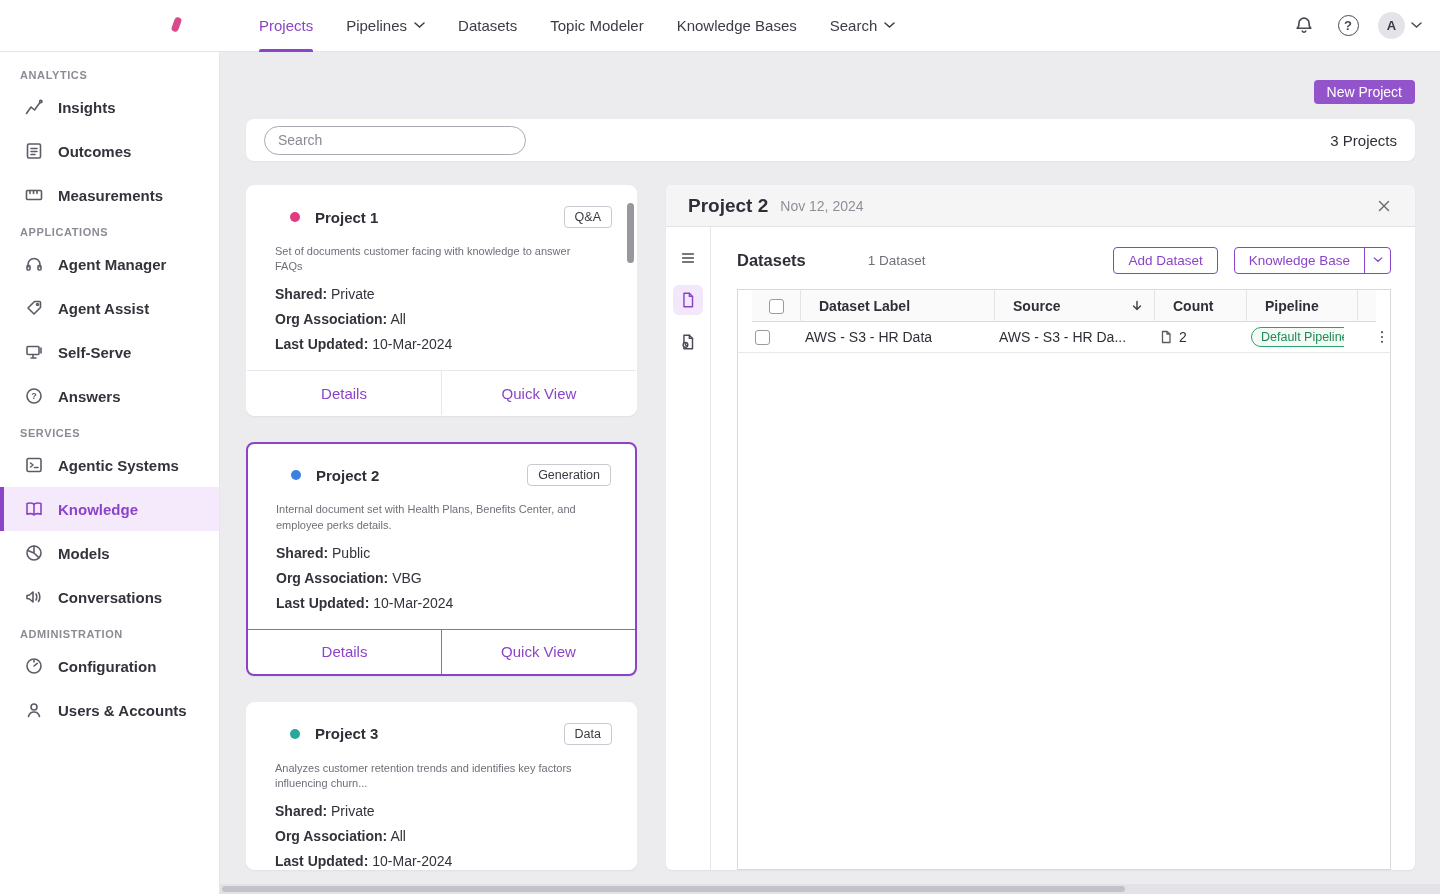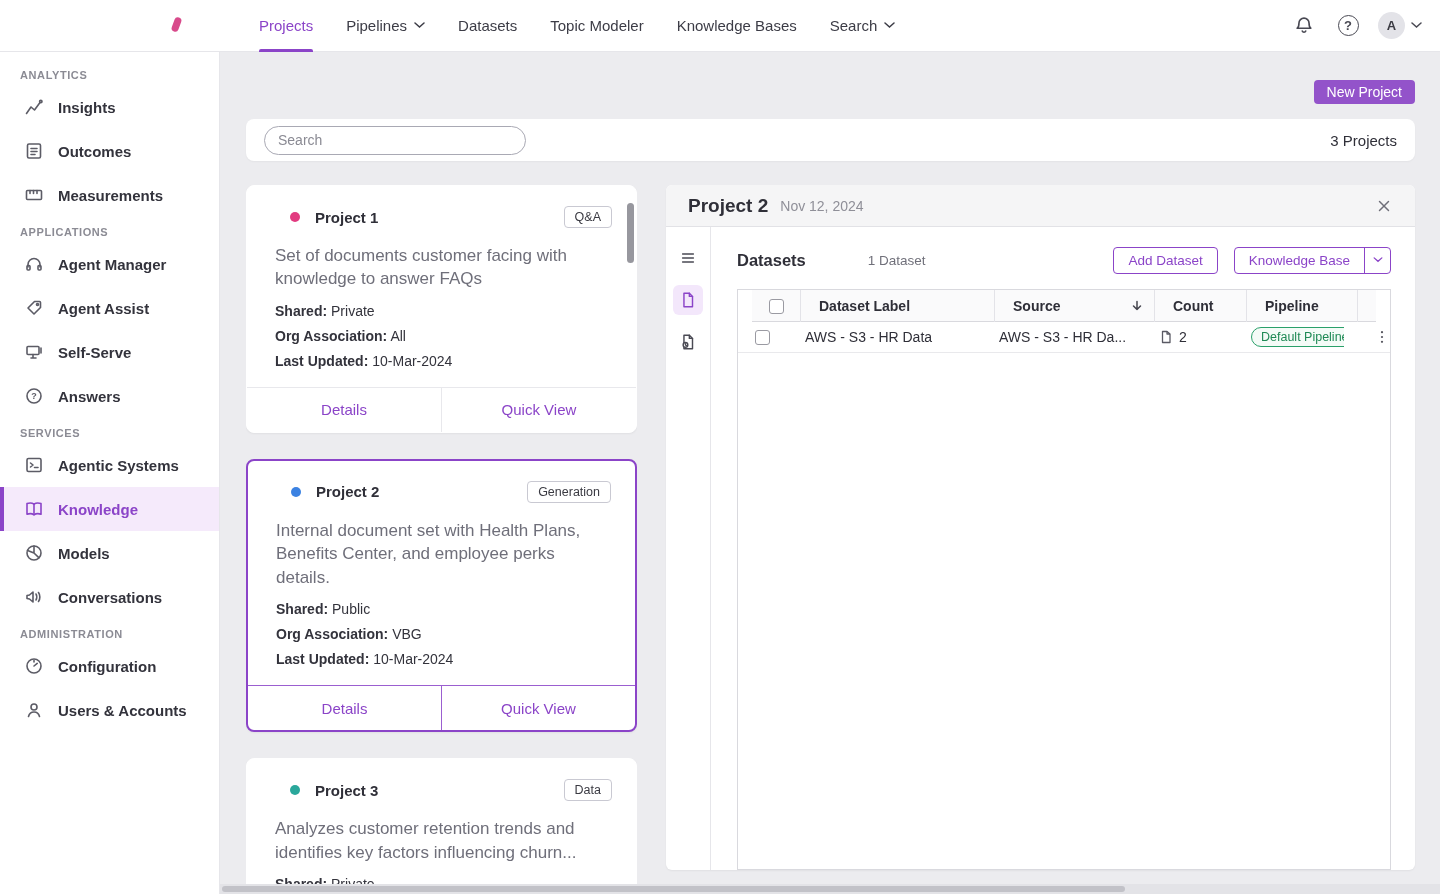--- a/index.html
+++ b/index.html
@@ -59,21 +59,21 @@
   
   .projects-col { width:391px; flex:none; position:relative; display:flex; flex-direction:column; gap:26px; overflow:hidden; }
   .v-scroll-thumb { position:absolute; right:3px; top:18px; width:7px; height:60px; background:#97979e; border-radius:4px; }
   .card { background:#fff; border-radius:8px; border:1px solid #fff; box-shadow:0 1px 2px rgba(0,0,0,.05); flex:none; cursor:pointer; }
   .card.selected { border:2px solid #8b44c8; }
   .card-head { display:flex; align-items:center; padding:20px 24px 0 43px; }
   .dot { width:10px; height:10px; border-radius:50%; margin-right:15px; flex:none; }
   .card-title { font-size:15px; font-weight:bold; color:#2f2f38; }
   .badge { margin-left:auto; border:1px solid #c9c9d2; border-radius:4px; padding:3px 10px;
            font-size:12.5px; color:#3a3a42; background:#fff; }
-  .card-desc { margin:16px 40px 0 28px; font-size:17px; color:#6f6f7a; line-height:1.38; }
+  .card-desc { margin:16px 40px 0 28px; font-size:11px; color:#6f6f7a; line-height:1.38; }
   .card-fields { margin:12px 24px 0 28px; }
   .field-line { font-size:14px; color:#33333c; margin-top:9px; }
   .field-line b { font-weight:bold; }
   .card-footer { margin-top:18px; border-top:1px solid #e8e8ec; display:flex; }
   .card-footer .cf-btn { flex:1; height:44px; display:flex; align-items:center; justify-content:center;
                          font-size:15px; color:#8b44c8; cursor:pointer; background:none; border:none; font-family:inherit; }
   .card-footer .cf-btn + .cf-btn { border-left:1px solid #e8e8ec; }
   .card.selected .card-footer { border-top-color:#9b5fd0; }
   .card.selected .card-footer .cf-btn + .cf-btn { border-left-color:#9b5fd0; }
 

